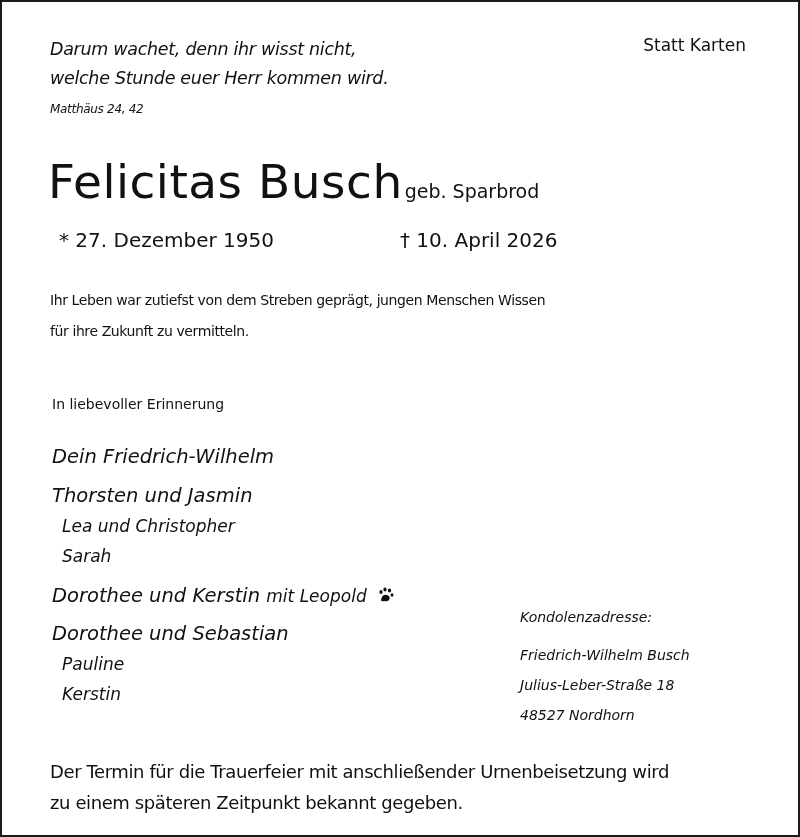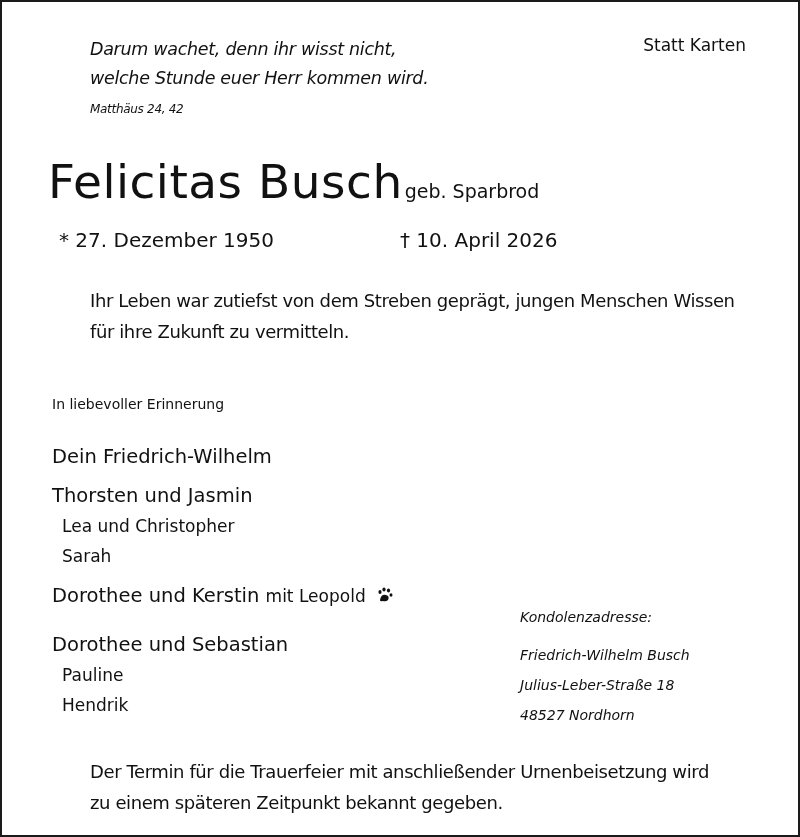--- a/index.html
+++ b/index.html
@@ -66,38 +66,39 @@
       font-size: 20px;
     }
     .date-died {
       left: 398px;
       top: 226px;
       font-size: 20px;
     }
     .tribute {
       left: 48px;
       top: 283px;
-      font-size: 18px;
+      font-size: 14px;
       line-height: 31px;
       letter-spacing: -0.4px;
     }
     .memory {
       left: 50px;
       top: 394px;
       font-size: 14px;
     }
     .family {
       left: 50px;
       top: 440px;
       font-size: 19.5px;
     }
     .family .fam-line {
       display: block;
       height: 30px;
       line-height: 30px;
+      font-style: italic;
     }
     .family .fam-line.main {
       font-size: 19.5px;
     }
     .family .fam-line.child {
       font-size: 17px;
       padding-left: 10px;
     }
     .family .fam-line.gap {
       margin-top: 10px;
@@ -127,21 +128,21 @@
     .condolence .c-line.head {
       margin-bottom: 8px;
     }
     .closing {
       left: 48px;
       top: 754px;
       font-size: 18px;
       line-height: 31px;
       letter-spacing: -0.4px;
     }
-    .block-line { display: block; margin-left: 40px; }
+    .block-line { display: block; }
   </style>
 </head>
 <body>
 
 <div class="frame">
 
   <div class="abs quote">
     <span class="block-line">Darum wachet, denn ihr wisst nicht,</span>
     <span class="block-line">welche Stunde euer Herr kommen wird.</span>
     <span class="block-line ref">Matthäus 24, 42</span>
@@ -174,23 +175,23 @@
       <span class="paw">
         <svg width="18" height="16" viewBox="0 0 18 16">
           <ellipse cx="4" cy="5" rx="1.6" ry="2" fill="#111"></ellipse>
           <ellipse cx="8" cy="2.5" rx="1.6" ry="2" fill="#111"></ellipse>
           <ellipse cx="12.5" cy="3.5" rx="1.6" ry="2" fill="#111"></ellipse>
           <ellipse cx="15" cy="8" rx="1.5" ry="1.8" fill="#111"></ellipse>
           <path d="M4 13 Q5 7 10 8 Q14 9 12 13 Q10 15 7 14 Q4 15 4 13 Z" fill="#111"></path>
         </svg>
       </span>
     </span>
-    <span class="fam-line main" style="margin-top:19px">Dorothee und Sebastian</span>
+    <span class="fam-line main" style="margin-top:8px">Dorothee und Sebastian</span>
     <span class="fam-line child">Pauline</span>
-    <span class="fam-line child">Hendrik</span>
+    <span class="fam-line child">Kerstin</span>
   </div>
 
   <div class="abs condolence">
     <span class="c-line head">Kondolenzadresse:</span>
     <span class="c-line">Friedrich-Wilhelm Busch</span>
     <span class="c-line">Julius-Leber-Straße 18</span>
     <span class="c-line">48527 Nordhorn</span>
   </div>
 
   <div class="abs closing">

